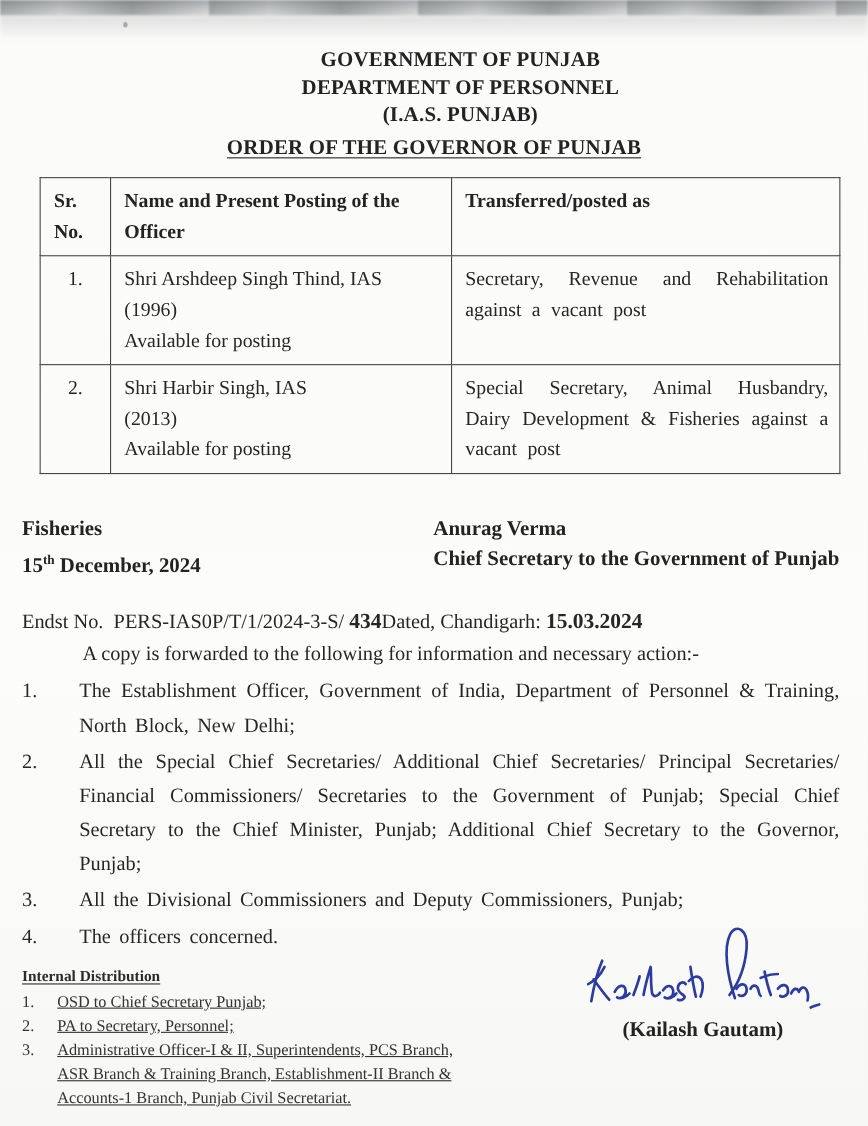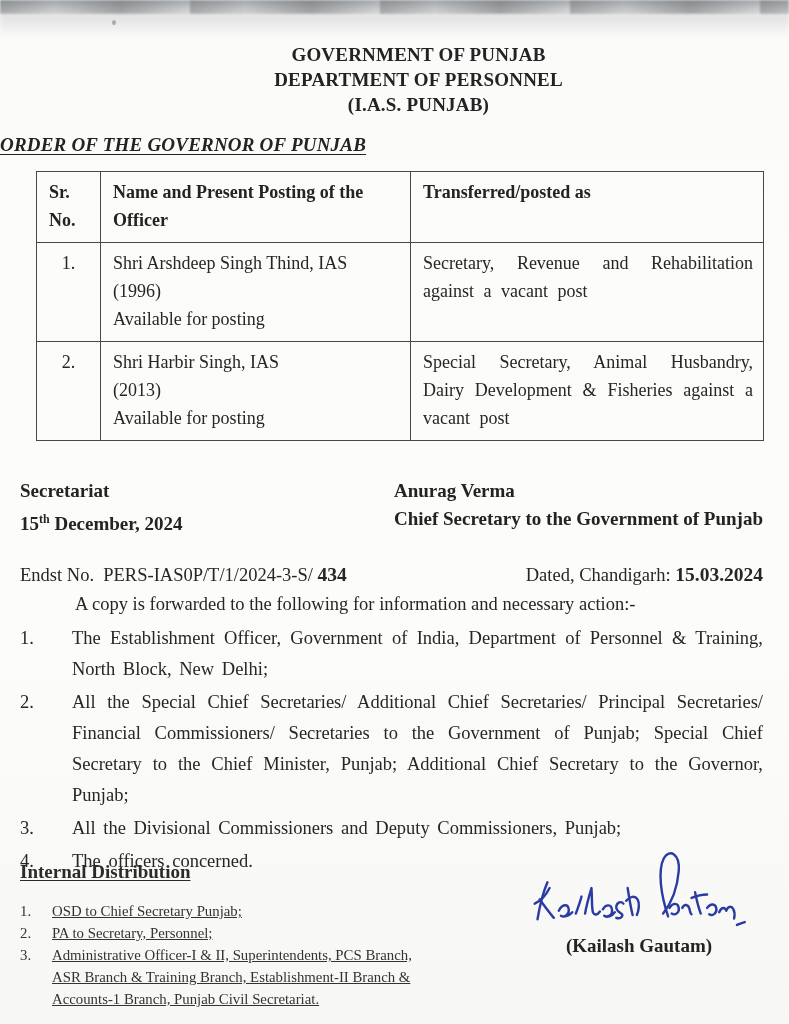--- a/index.html
+++ b/index.html
@@ -28,21 +28,21 @@
   .scan-fade{
     position:absolute;top:14px;left:0;width:789px;height:22px;
     background:linear-gradient(180deg,rgba(160,163,165,.28),rgba(250,250,249,0));
     filter:blur(2px);
   }
   .speck{position:absolute;top:20px;left:112px;width:4px;height:5px;background:#8d9093;border-radius:50%;opacity:.7;filter:blur(.5px);}
 
   .content{position:absolute;top:0;left:0;width:789px;height:1024px;}
 
   .doc-header{margin-top:42px;text-align:center;font-weight:bold;font-size:19px;line-height:25px;letter-spacing:.2px;color:#232323;padding-left:48px;}
-  .order-title-wrap{margin-top:17px;font-style:italic;}
+  .order-title-wrap{text-align:center;margin-top:7px;}
   .order-title{font-weight:bold;font-size:19px;letter-spacing:.2px;text-decoration:underline;text-underline-offset:3px;color:#232323;}
 
   .intro{
     margin:20px 27px 0 37px;
     font-size:19px;line-height:33px;
     text-align:justify;text-align-last:left;
     text-indent:58px;
     word-spacing:6px;
   }
 
@@ -65,40 +65,40 @@
   .order-table col.c-post{width:353px;}
   .order-table th{font-weight:bold;color:#232323;}
   .order-table td.sr-cell{text-align:center;padding-left:4px;padding-right:4px;}
   .order-table td.post-cell{text-align:justify;text-align-last:left;word-spacing:5px;}
 
   .signoff{display:flex;margin:36px 26px 0 20px;justify-content:space-between;align-items:flex-start;}
   .signoff .place-block{font-weight:bold;font-size:19px;line-height:28px;color:#232323;}
   .signoff .officer-block{font-weight:bold;font-size:19px;line-height:28px;color:#232323;}
   sup{font-size:12px;}
 
-  .endst-row{display:flex;justify-content:space-between;margin:26px 26px 0 20px;font-size:18.5px;}
+  .endst-row{display:flex;justify-content:flex-start;margin:26px 26px 0 20px;font-size:18.5px;}
   .prewrap{white-space:pre-wrap;}
   .bold{font-weight:bold;}
 
   .copy-note{margin:8px 26px 0 75px;font-size:18.5px;}
 
   .fwd-list{margin:8px 26px 0 20px;}
   .fwd-item{display:flex;font-size:18.5px;line-height:31px;margin-top:2px;}
   .fwd-num{width:52px;flex:none;}
   .fwd-text{flex:1;text-align:justify;text-align-last:left;word-spacing:3px;}
 
   .sig-block{
     width:240px;margin:-30px 30px 0 auto;
     text-align:center;position:relative;
   }
   .sig-svg{display:block;margin:0 auto -6px auto;}
   .sig-name{font-weight:bold;font-size:19px;line-height:26px;color:#232323;}
 
   .internal{position:absolute;left:20px;bottom:14px;width:470px;}
-  .internal-title{font-weight:bold;font-size:19px;text-decoration:underline;text-underline-offset:2px;color:#2b2b2b;margin-bottom:17px;}
+  .internal-title{font-weight:bold;font-size:14px;text-decoration:underline;text-underline-offset:2px;color:#2b2b2b;margin-bottom:3px;}
   .int-item{display:flex;font-size:14.8px;line-height:22px;color:#333;}
   .int-num{width:32px;flex:none;}
   .int-text{width:380px;text-decoration:underline;}
 </style>
 </head>
 <body>
 
 <div class="page">
   <div class="scan-band"></div>
   <div class="scan-fade"></div>
@@ -144,21 +144,21 @@
           <div>(2013)</div>
           <div>Available for posting</div>
         </td>
         <td class="post-cell">Special Secretary, Animal Husbandry, Dairy Development &amp; Fisheries against a vacant post</td>
       </tr>
     </tbody>
       </table>
 
     <div class="signoff">
       <div class="place-block">
-        <div>Secretariat</div>
+        <div>Fisheries</div>
         <div><span class="prewrap">15</span><sup>th</sup><span class="prewrap"> December, 2024</span></div>
       </div>
       <div class="officer-block">
         <div>Anurag Verma</div>
         <div>Chief Secretary to the Government of Punjab</div>
       </div>
     </div>
 
     <div class="endst-row">
       <div><span class="prewrap">Endst No.  PERS-IAS0P/T/1/2024-3-S/ </span><span class="bold" style="font-size:19.5px;">434</span></div>

